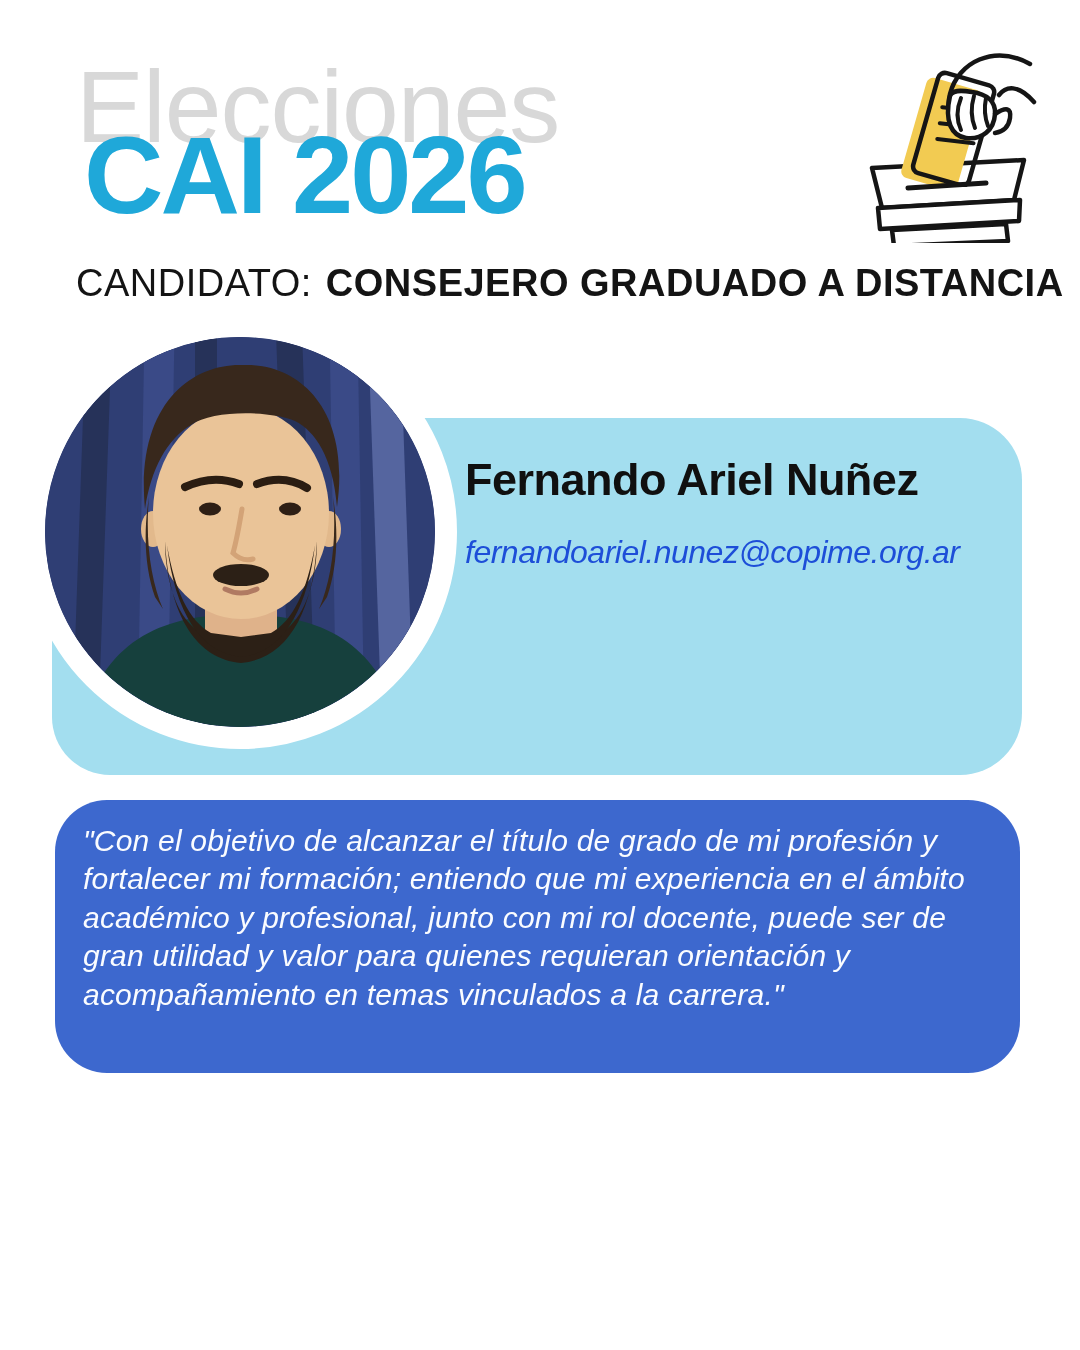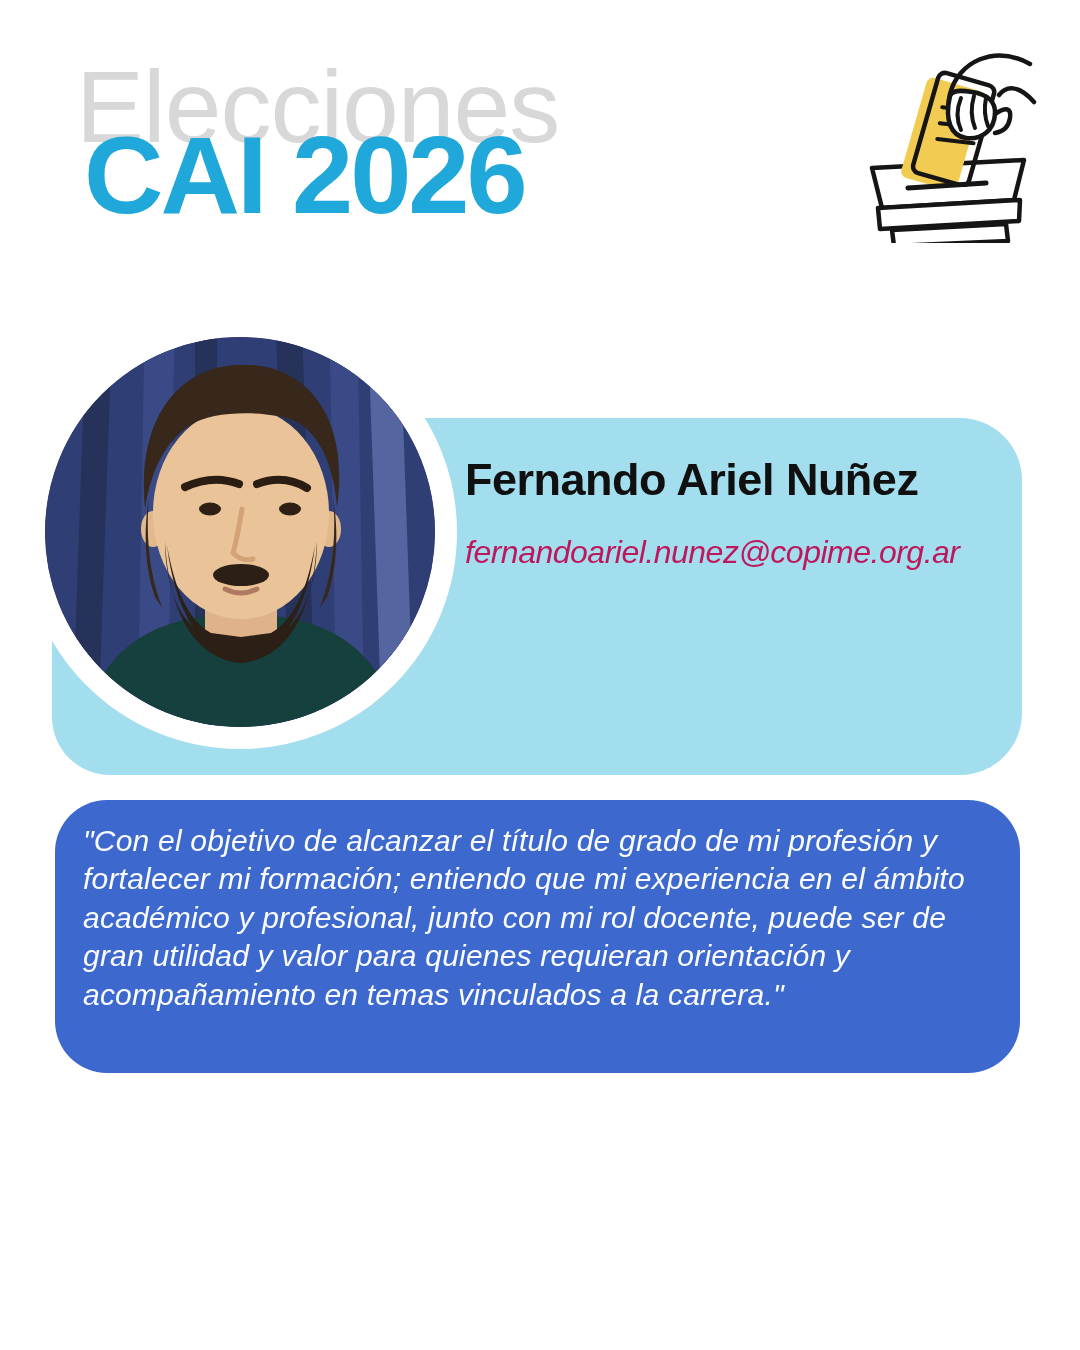--- a/index.html
+++ b/index.html
@@ -76,21 +76,21 @@
     font-size: 40px;
     font-weight: 400;
     color: #151515;
     line-height: 1.43;
     max-width: 545px;
   }
   .card-email {
     margin-top: 28px;
     font-size: 32px;
     font-style: italic;
-    color: #be185d;
+    color: #1d4ed8;
     letter-spacing: -0.5px;
   }
   .photo-ring {
     position: absolute;
     left: 23px; top: 315px;
     width: 390px; height: 390px;
     border: 22px solid #ffffff;
     border-radius: 50%;
     overflow: hidden;
     background: #2f3e74;
@@ -151,20 +151,23 @@
       <path d="M34,182 L148,176 L150,193 L36,198 Z" fill="#ffffff" stroke="#151515" stroke-width="4.5" stroke-linejoin="round"></path>
 
       <path d="M172,16 C136,-4 100,14 92,46 C89,58 90,66 94,72" fill="none" stroke="#151515" stroke-width="4.5" stroke-linecap="round"></path>
       <path d="M176,54 C160,36 148,38 141,47" fill="none" stroke="#151515" stroke-width="4.5" stroke-linecap="round"></path>
       <path d="M92,48 C86,74 94,88 108,90 C124,92 136,82 137,66 C138,53 128,46 114,44 C102,42 94,42 92,48 Z" fill="#ffffff" stroke="#151515" stroke-width="4.5" stroke-linejoin="round"></path>
       <path d="M103,50 q-7,17 0,32 M116,48 q-5,17 1,32 M128,50 q-3,15 2,28" fill="none" stroke="#151515" stroke-width="4" stroke-linecap="round"></path>
       <path d="M137,66 q17,-11 15,4 q-2,13 -15,15" fill="none" stroke="#151515" stroke-width="4.5" stroke-linecap="round"></path>
     </svg>
   </div>
 
+  <div class="candidate-line">
+    <span>CANDIDATO:</span><span class="role">CONSEJERO GRADUADO A DISTANCIA</span>
+  </div>
 
   <section class="card">
     <div class="card-text">
       <div class="card-name">Fernando Ariel Nuñez</div>
       <div class="card-email">fernandoariel.nunez@copime.org.ar</div>
     </div>
   </section>
 
   <div class="photo-ring">
     <svg width="390" height="390" viewBox="0 0 390 390">

